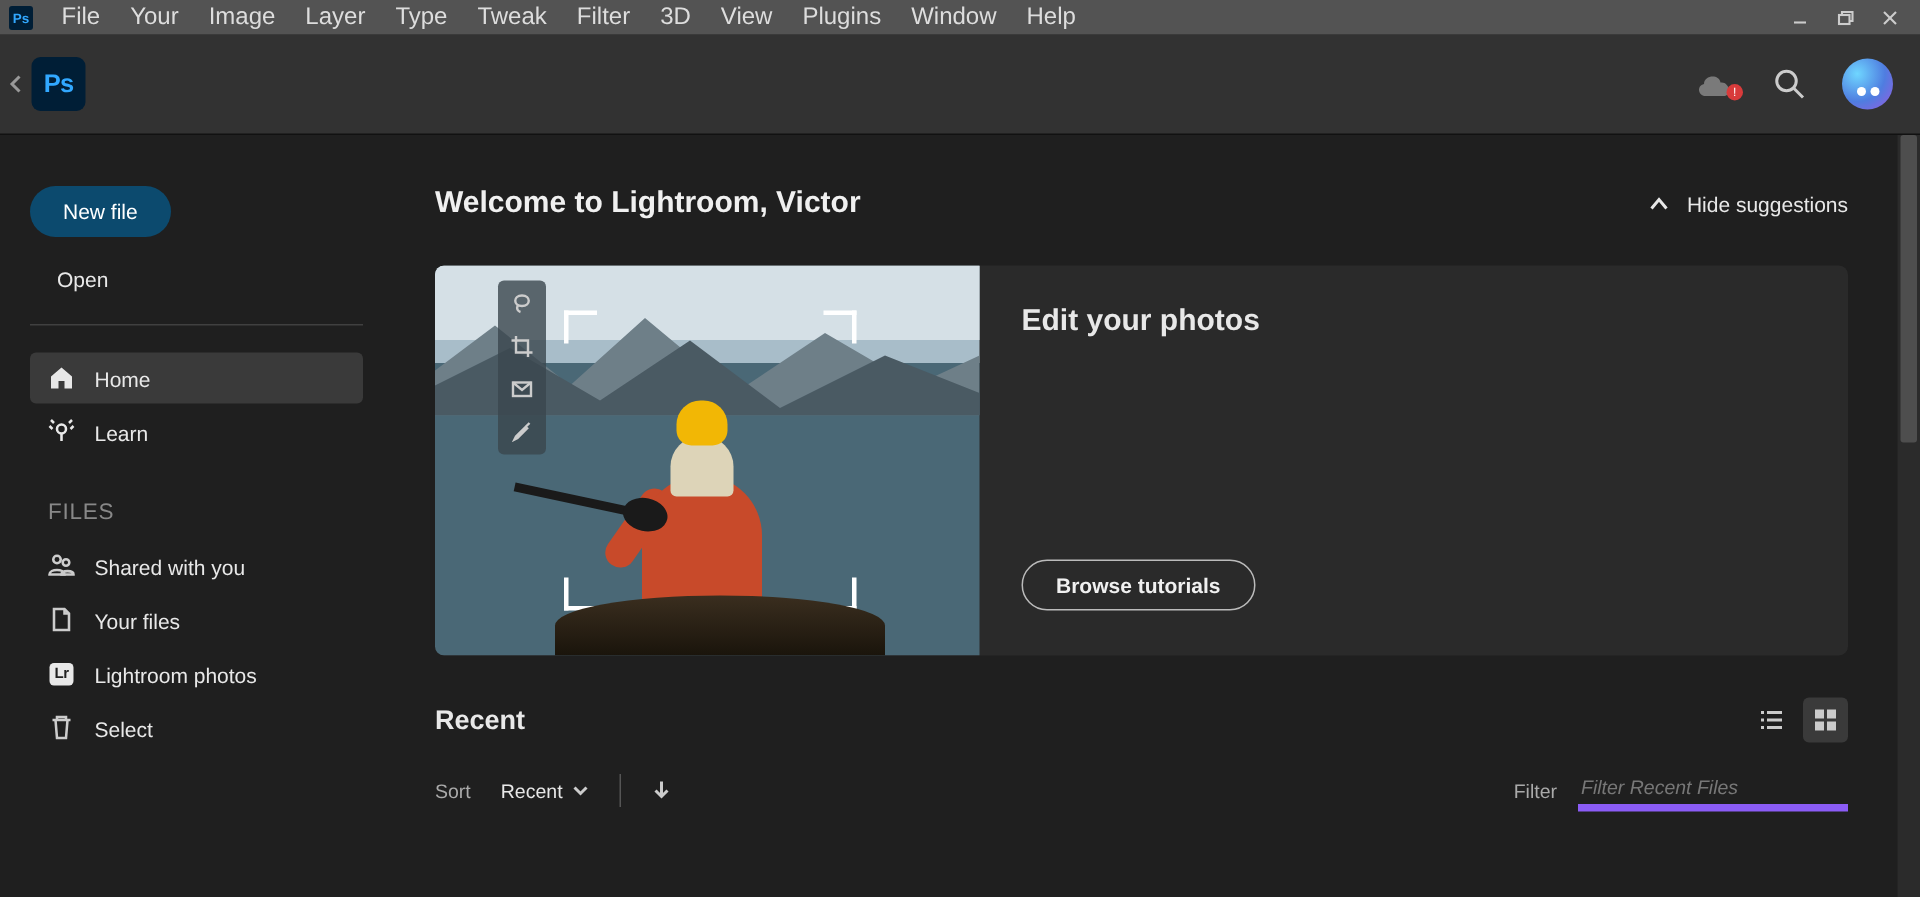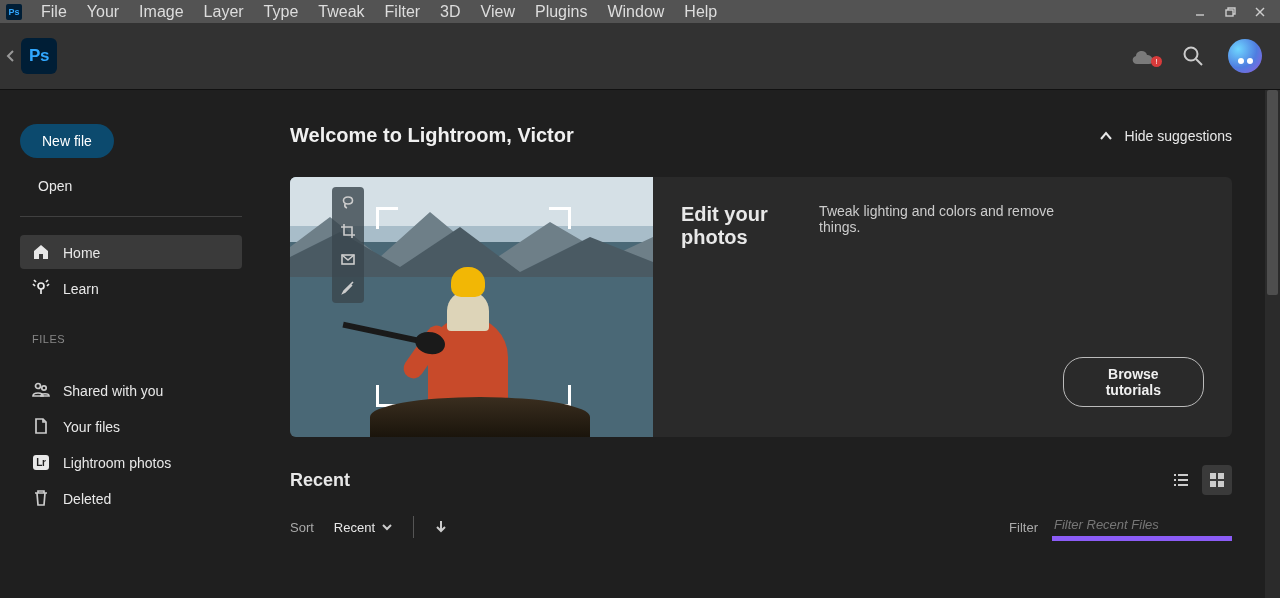--- a/index.html
+++ b/index.html
@@ -25,21 +25,21 @@
 .avatar::after { left: 19px; }
 .body-area { display: flex; height: calc(598px - 90px); background: #1f1f1f; }
 .sidebar { width: 262px; padding: 34px 20px 20px 20px; }
 .btn-new { background: #0c4a6e; color: #fff; border: none; border-radius: 20px; padding: 9px 22px; font-size: 14px; font-weight: 500; cursor: pointer; }
 .btn-open { background: transparent; color: #e8e8e8; border: none; font-size: 14px; padding: 10px 18px; margin-top: 10px; cursor: pointer; display: block; }
 .side-sep { height: 1px; background: #404040; margin: 12px 0 18px 0; }
 .nav-item { display: flex; align-items: flex-end; gap: 13px; padding: 8px 12px; border-radius: 4px; font-size: 14px; cursor: pointer; margin-bottom: 2px; }
 .nav-item.active { background: #3a3a3a; }
 .nav-item .ico { width: 18px; height: 18px; display: flex; align-items: center; justify-content: center; }
 .nav-item svg { stroke: #e8e8e8; fill: none; stroke-width: 1.7; }
-.files-label { font-size: 11px; color: #888; letter-spacing: 0.5px; margin: 28px 0 28px 12px; }
+.files-label { font-size: 15px; color: #888; letter-spacing: 0.5px; margin: 28px 0 10px 12px; }
 .nav-item.file svg { stroke: #ccc; }
 .lr-badge { background: #e8e8e8; color: #1f1f1f; font-size: 10px; font-weight: 700; padding: 2px 3px; border-radius: 3px; letter-spacing: -0.3px; }
 .main { flex: 1; padding: 34px 48px 20px 28px; overflow: hidden; }
 .welcome-row { display: flex; align-items: center; justify-content: space-between; margin-bottom: 30px; }
 .welcome-title { font-size: 20px; font-weight: 600; color: #f0f0f0; }
 .hide-sug { display: flex; align-items: center; gap: 12px; font-size: 14px; cursor: pointer; color: #e8e8e8; }
 .hide-sug svg { stroke: #e8e8e8; stroke-width: 2; fill: none; }
 .card { display: flex; background: #2a2a2a; border-radius: 6px; overflow: hidden; height: 260px; }
 .card-img { width: 363px; position: relative; background: linear-gradient(180deg, #a8bdc9 0 25%, #4a6876 25% 100%); }
 .mountain { position: absolute; left: 0; right: 0; top: 0; height: 90px; background: linear-gradient(180deg, #d5e0e6 0 55%, transparent 55%); }
@@ -53,21 +53,21 @@
 .corner.bl { bottom: 0; left: 0; border-right: none; border-top: none; }
 .corner.br { bottom: 0; right: 0; border-left: none; border-top: none; }
 .person { position: absolute; left: 145px; top: 90px; }
 .hat { width: 34px; height: 30px; background: #f2b705; border-radius: 16px 16px 10px 10px; position: absolute; top: 0; left: 16px; }
 .hair { width: 42px; height: 40px; background: #ddd4b8; border-radius: 20px 20px 4px 4px; position: absolute; top: 24px; left: 12px; }
 .torso { width: 80px; height: 100px; background: #c84a2a; border-radius: 40px 40px 10px 10px; position: absolute; top: 50px; left: -7px; }
 .arm-l { width: 20px; height: 60px; background: #c84a2a; border-radius: 10px; position: absolute; top: 55px; left: -20px; transform: rotate(35deg); }
 .paddle { position: absolute; width: 100px; height: 6px; background: #1a1a1a; top: 155px; left: 52px; transform: rotate(12deg); }
 .paddle::after { content: ""; position: absolute; right: -4px; top: -8px; width: 30px; height: 22px; background: #1a1a1a; border-radius: 50%; }
 .boat { position: absolute; bottom: 0; left: 80px; width: 220px; height: 40px; background: linear-gradient(180deg, #3a2e1f, #1a140b); border-radius: 50% 50% 0 0; }
-.card-text { flex: 1; padding: 26px 28px; display: flex; flex-direction: row; }
+.card-text { flex: 1; padding: 26px 28px; display: flex; flex-direction: column; }
 .card-title { font-size: 20px; font-weight: 600; margin-bottom: 12px; }
 .card-sub { font-size: 14px; color: #ccc; }
 .browse-btn { align-self: flex-start; margin-top: auto; margin-bottom: 4px; border: 1.5px solid #bbb; border-radius: 20px; padding: 8px 22px; background: transparent; color: #f0f0f0; font-size: 14px; font-weight: 600; cursor: pointer; }
 .recent-row { display: flex; align-items: center; justify-content: space-between; margin-top: 28px; }
 .recent-title { font-size: 18px; font-weight: 600; }
 .view-toggle { display: flex; gap: 6px; }
 .view-btn { width: 30px; height: 30px; display: flex; align-items: center; justify-content: center; border-radius: 4px; cursor: pointer; }
 .view-btn.active { background: #3a3a3a; }
 .view-btn svg { fill: #ccc; }
 .sort-row { display: flex; align-items: center; margin-top: 18px; font-size: 13px; }
@@ -197,21 +197,21 @@
           <span class="lr-badge">Lr</span>
         </span>
       <span>Lightroom photos</span>
     </div>
     <div class="nav-item file">
       <span class="ico">
           <svg width="18" height="18" viewBox="0 0 18 18">
             <path d="M3 4 H15 M6 4 V2 H12 V4 M5 4 L6 16 H12 L13 4"></path>
           </svg>
         </span>
-      <span>Deleted</span>
+      <span>Select</span>
     </div>
   </div>
 
   <div class="main">
     <div class="welcome-row">
       <div class="welcome-title">Welcome to Lightroom, Victor</div>
       <div class="hide-sug">
         <svg width="14" height="14">
             <polyline points="2,10 7,4 12,10"></polyline>
           </svg>
@@ -252,21 +252,20 @@
           <div class="arm-l"></div>
             <div class="torso"></div>
             <div class="hair"></div>
             <div class="hat"></div>
         </div>
         <div class="paddle"></div>
         <div class="boat"></div>
       </div>
       <div class="card-text">
         <div class="card-title">Edit your photos</div>
-        <div class="card-sub">Tweak lighting and colors and remove things.</div>
         <button class="browse-btn">Browse tutorials</button>
       </div>
     </div>
 
     <div class="recent-row">
       <div class="recent-title">Recent</div>
       <div class="view-toggle">
         <div class="view-btn">
           <svg width="18" height="18" viewBox="0 0 18 18">
               <rect x="2" y="3" width="2" height="2"></rect>

